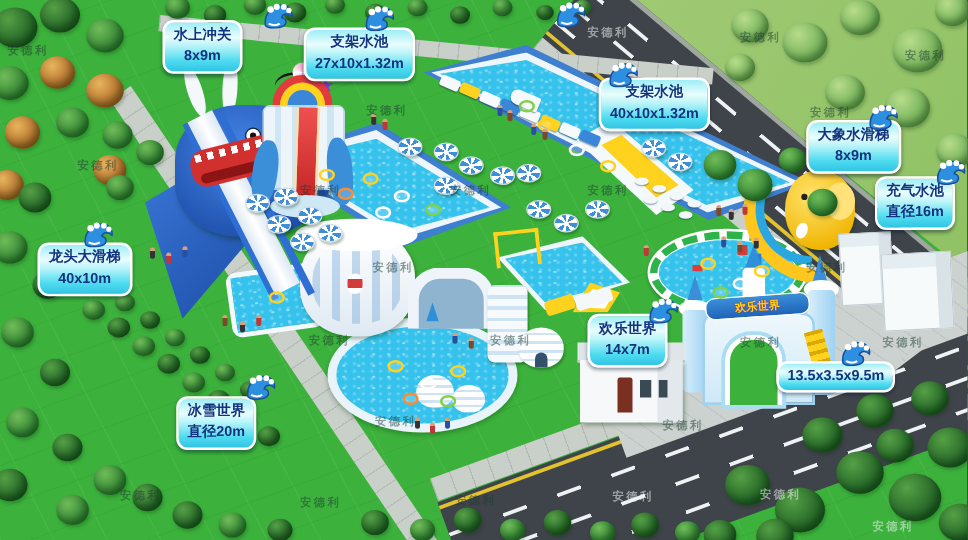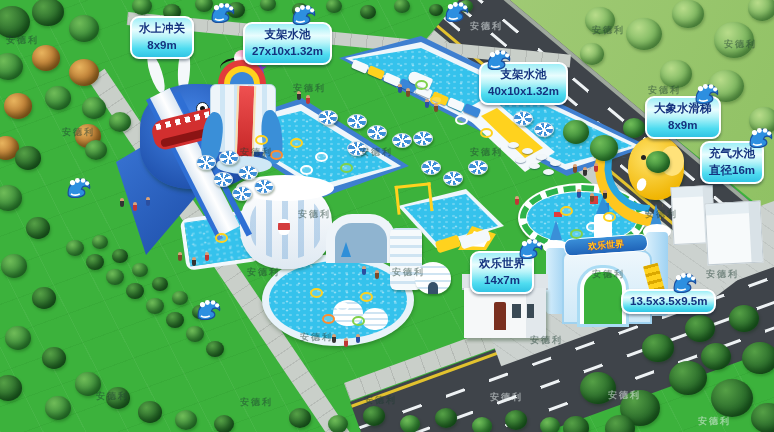--- a/index.html
+++ b/index.html
@@ -529,20 +529,28 @@
     <div>40x10x1.32m</div>
   </div>
   <div class="label" style="left:645px;top:96px;">
     <div>大象水滑梯</div>
     <div>8x9m</div>
   </div>
   <div class="label" style="left:700px;top:141px;">
     <div>充气水池</div>
     <div>直径16m</div>
   </div>
+  <div class="label" style="left:30px;top:194px;">
+    <div>龙头大滑梯</div>
+    <div>40x10m</div>
+  </div>
+  <div class="label" style="left:141px;top:317px;">
+    <div>冰雪世界</div>
+    <div>直径20m</div>
+  </div>
   <div class="label" style="left:470px;top:251px;">
     <div>欢乐世界</div>
     <div>14x7m</div>
   </div>
   <div class="label" style="left:621px;top:289px;">
     <div>13.5x3.5x9.5m</div>
   </div>
 </div>
 
 </body></html>

